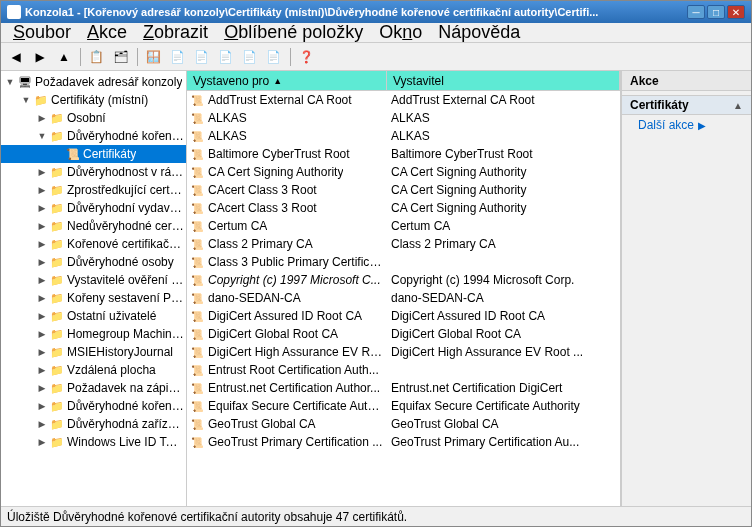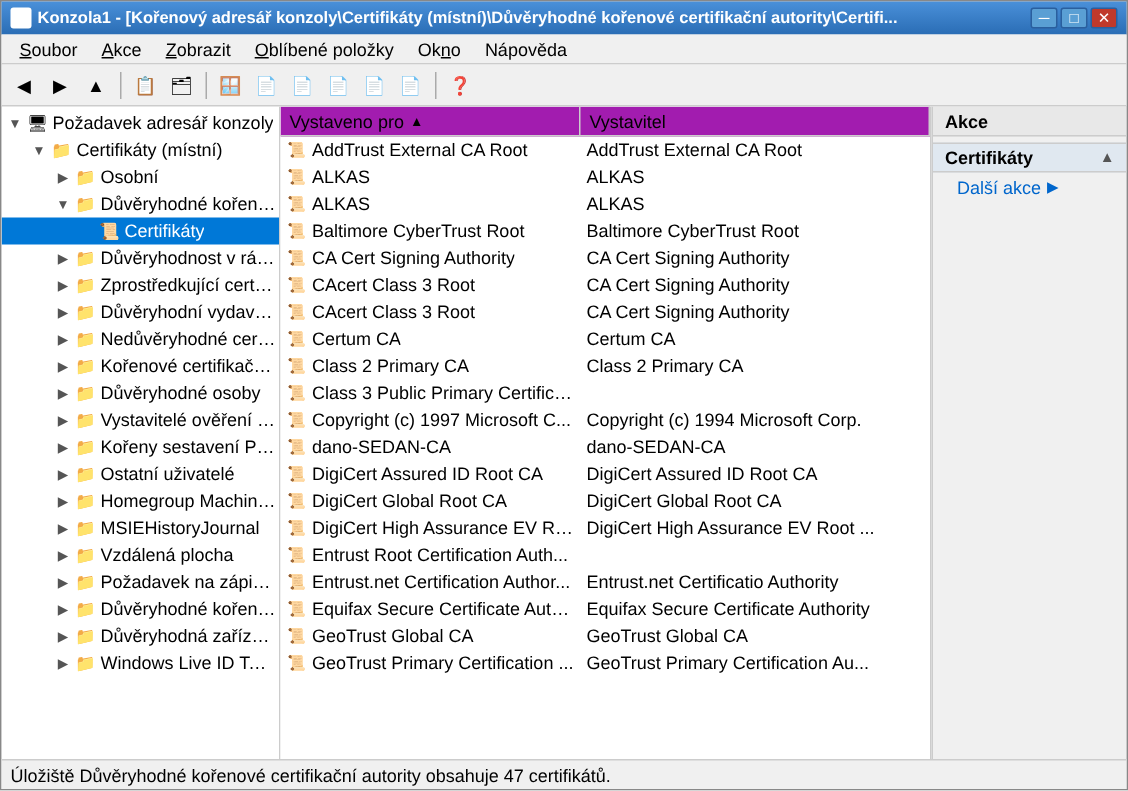--- a/index.html
+++ b/index.html
@@ -78,21 +78,21 @@
       display: flex;
       align-items: center;
       height: 20px;
       padding: 0 4px;
       flex-shrink: 0;
     }
 
     .menu-item {
       padding: 2px 8px;
       cursor: pointer;
-      font-size: 12px;
+      font-size: 18px;
     }
 
     
     .toolbar {
       background: #f0f0f0;
       border-bottom: 1px solid #ccc;
       display: flex;
       align-items: center;
       height: 28px;
       padding: 2px 4px;
@@ -190,21 +190,21 @@
       flex: 1;
       background: white;
       border-right: 1px solid #ccc;
       overflow: hidden;
       display: flex;
       flex-direction: column;
     }
 
     .list-header {
       display: flex;
-      background: #a21caf;
+      background: #5eead4;
       border-bottom: 1px solid #ccc;
       height: 20px;
       flex-shrink: 0;
     }
 
     .list-col-header {
       padding: 2px 6px;
       border-right: 1px solid #ccc;
       display: flex;
       align-items: center;
@@ -611,21 +611,21 @@
           </div>
           <div class="list-row">
             <div class="list-cell col-issued-to" style="width: 200px; flex-shrink: 0;">
               <span class="cert-icon">📜</span>
               <span style="overflow: hidden; text-overflow: ellipsis; white-space: nowrap;">Class 3 Public Primary Certificat...</span>
             </div>
           </div>
           <div class="list-row">
             <div class="list-cell col-issued-to" style="width: 200px; flex-shrink: 0;">
               <span class="cert-icon">📜</span>
-              <span style="overflow: hidden; text-overflow: ellipsis; white-space: nowrap;">Copyright (c) 1997 Microsoft C...</span>
+              <span style="overflow: hidden; text-overflow: ellipsis; white-space: nowrap; font-style: italic;">Copyright (c) 1997 Microsoft C...</span>
             </div>
             <div class="list-cell col-issued-by" style="flex: 1 1 0%; overflow: hidden; text-overflow: ellipsis; white-space: nowrap;">Copyright (c) 1994 Microsoft Corp.</div>
           </div>
           <div class="list-row">
             <div class="list-cell col-issued-to" style="width: 200px; flex-shrink: 0;">
               <span class="cert-icon">📜</span>
               <span style="overflow: hidden; text-overflow: ellipsis; white-space: nowrap;">dano-SEDAN-CA</span>
             </div>
             <div class="list-cell col-issued-by" style="flex: 1 1 0%; overflow: hidden; text-overflow: ellipsis; white-space: nowrap;">dano-SEDAN-CA</div>
           </div>
@@ -654,21 +654,21 @@
             <div class="list-cell col-issued-to" style="width: 200px; flex-shrink: 0;">
               <span class="cert-icon">📜</span>
               <span style="overflow: hidden; text-overflow: ellipsis; white-space: nowrap;">Entrust Root Certification Auth...</span>
             </div>
           </div>
           <div class="list-row">
             <div class="list-cell col-issued-to" style="width: 200px; flex-shrink: 0;">
               <span class="cert-icon">📜</span>
               <span style="overflow: hidden; text-overflow: ellipsis; white-space: nowrap;">Entrust.net Certification Author...</span>
             </div>
-            <div class="list-cell col-issued-by" style="flex: 1 1 0%; overflow: hidden; text-overflow: ellipsis; white-space: nowrap;">Entrust.net Certificatio Authority</div>
+            <div class="list-cell col-issued-by" style="flex: 1 1 0%; overflow: hidden; text-overflow: ellipsis; white-space: nowrap;">Entrust.net Certification DigiCert</div>
           </div>
           <div class="list-row">
             <div class="list-cell col-issued-to" style="width: 200px; flex-shrink: 0;">
               <span class="cert-icon">📜</span>
               <span style="overflow: hidden; text-overflow: ellipsis; white-space: nowrap;">Equifax Secure Certificate Autho...</span>
             </div>
             <div class="list-cell col-issued-by" style="flex: 1 1 0%; overflow: hidden; text-overflow: ellipsis; white-space: nowrap;">Equifax Secure Certificate Authority</div>
           </div>
           <div class="list-row">
             <div class="list-cell col-issued-to" style="width: 200px; flex-shrink: 0;">

